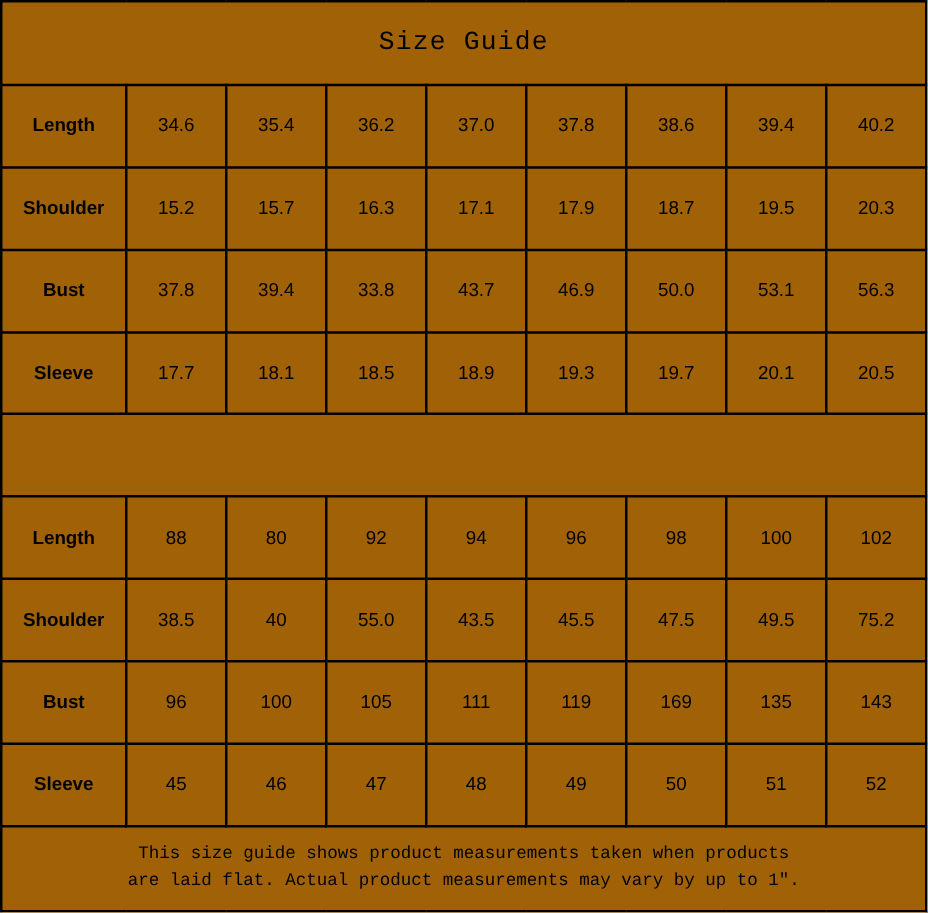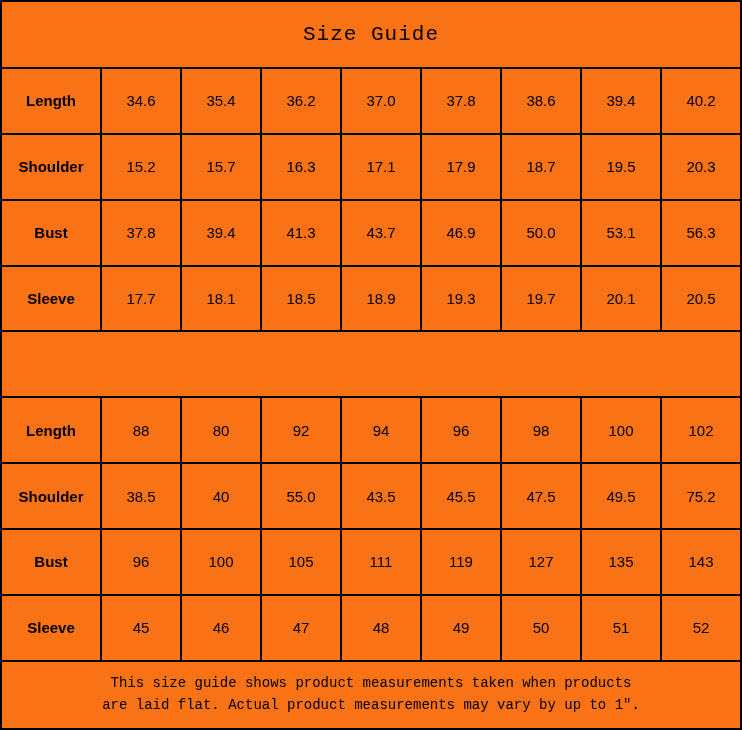--- a/index.html
+++ b/index.html
@@ -1,20 +1,20 @@
 <!DOCTYPE html>
 <html><head>
 <meta charset="utf-8">
 <style>
   html, body { margin: 0; padding: 0; }
   body { background: #ffffff; }
   .sheet {
     width: 742px;
     height: 730px;
-    background: #f97316;
+    background: #a16207;
     overflow: hidden;
   }
   table.size-guide {
     border-collapse: collapse;
     table-layout: fixed;
     width: 742px;
     height: 730px;
     color: #000000;
     font-family: "Liberation Sans", sans-serif;
   }
@@ -95,21 +95,21 @@
       <td class="value-cell">17.9</td>
       <td class="value-cell">18.7</td>
       <td class="value-cell">19.5</td>
       <td class="value-cell">20.3</td>
     </tr>
 
     <tr class="grid-row">
       <th class="label-cell">Bust</th>
       <td class="value-cell">37.8</td>
       <td class="value-cell">39.4</td>
-      <td class="value-cell">41.3</td>
+      <td class="value-cell">33.8</td>
       <td class="value-cell">43.7</td>
       <td class="value-cell">46.9</td>
       <td class="value-cell">50.0</td>
       <td class="value-cell">53.1</td>
       <td class="value-cell">56.3</td>
     </tr>
 
     <tr class="grid-row">
       <th class="label-cell">Sleeve</th>
       <td class="value-cell">17.7</td>
@@ -151,21 +151,21 @@
       <td class="value-cell">75.2</td>
     </tr>
 
     <tr class="grid-row">
       <th class="label-cell">Bust</th>
       <td class="value-cell">96</td>
       <td class="value-cell">100</td>
       <td class="value-cell">105</td>
       <td class="value-cell">111</td>
       <td class="value-cell">119</td>
-      <td class="value-cell">127</td>
+      <td class="value-cell">169</td>
       <td class="value-cell">135</td>
       <td class="value-cell">143</td>
     </tr>
 
     <tr class="grid-row">
       <th class="label-cell">Sleeve</th>
       <td class="value-cell">45</td>
       <td class="value-cell">46</td>
       <td class="value-cell">47</td>
       <td class="value-cell">48</td>

